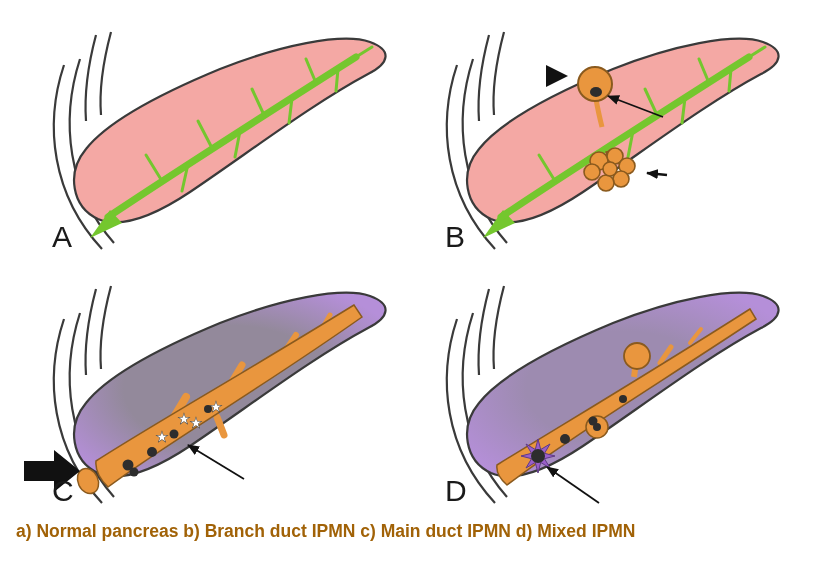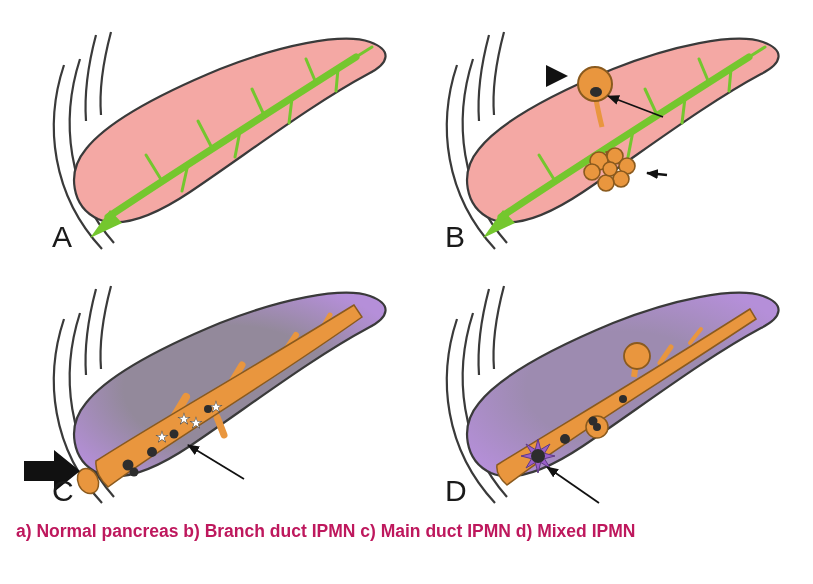--- a/index.html
+++ b/index.html
@@ -3,21 +3,21 @@
 <meta charset="utf-8">
 <style>
   html,body{margin:0;padding:0;background:#fff;}
   body{width:813px;height:584px;font-family:"Liberation Sans",sans-serif;}
   .figure{position:relative;width:813px;height:584px;background:#fff;overflow:hidden;}
   svg.panel{position:absolute;display:block;}
   #pA{left:12px;top:4px;width:396px;height:252px;}
   #pB{left:405px;top:4px;width:396px;height:252px;}
   #pC{left:12px;top:258px;width:396px;height:252px;}
   #pD{left:405px;top:258px;width:396px;height:252px;}
-  .caption{position:absolute;left:16px;top:521px;font-size:17.5px;font-weight:bold;color:#be185d;white-space:nowrap;}
+  .caption{position:absolute;left:16px;top:521px;font-size:17.5px;font-weight:bold;color:#a16207;white-space:nowrap;}
   .plabel{font-size:30px;fill:#1a1a1a;font-family:"Liberation Sans",sans-serif;}
   .star{font-size:15px;fill:#ffffff;stroke:#444;stroke-width:.5px;text-anchor:middle;}
   .duo{fill:none;stroke:#3a3a3a;stroke-width:2.2px;}
   .outline{stroke:#3a3a3a;stroke-width:2.2px;}
   .thin-arrow{stroke:#111;stroke-width:1.8px;}
 </style>
 </head>
 <body>
 
 <div class="figure">

